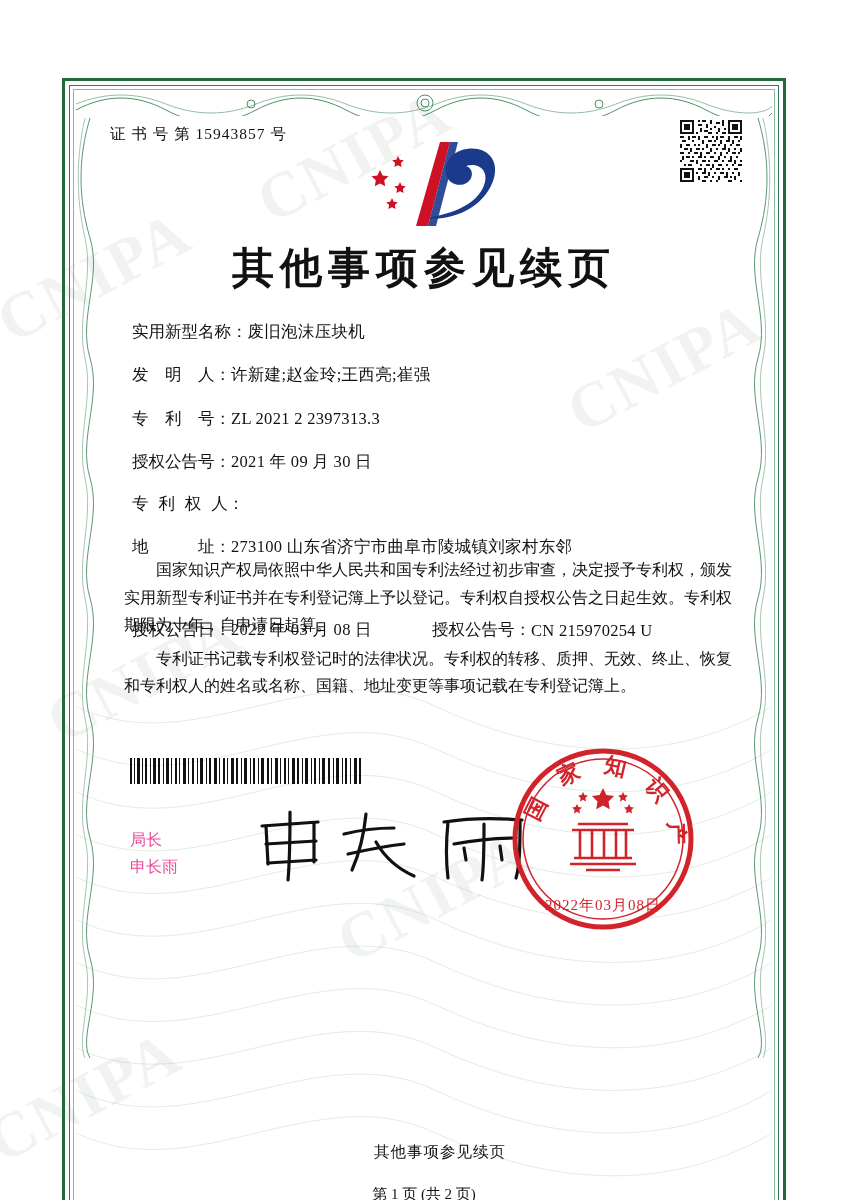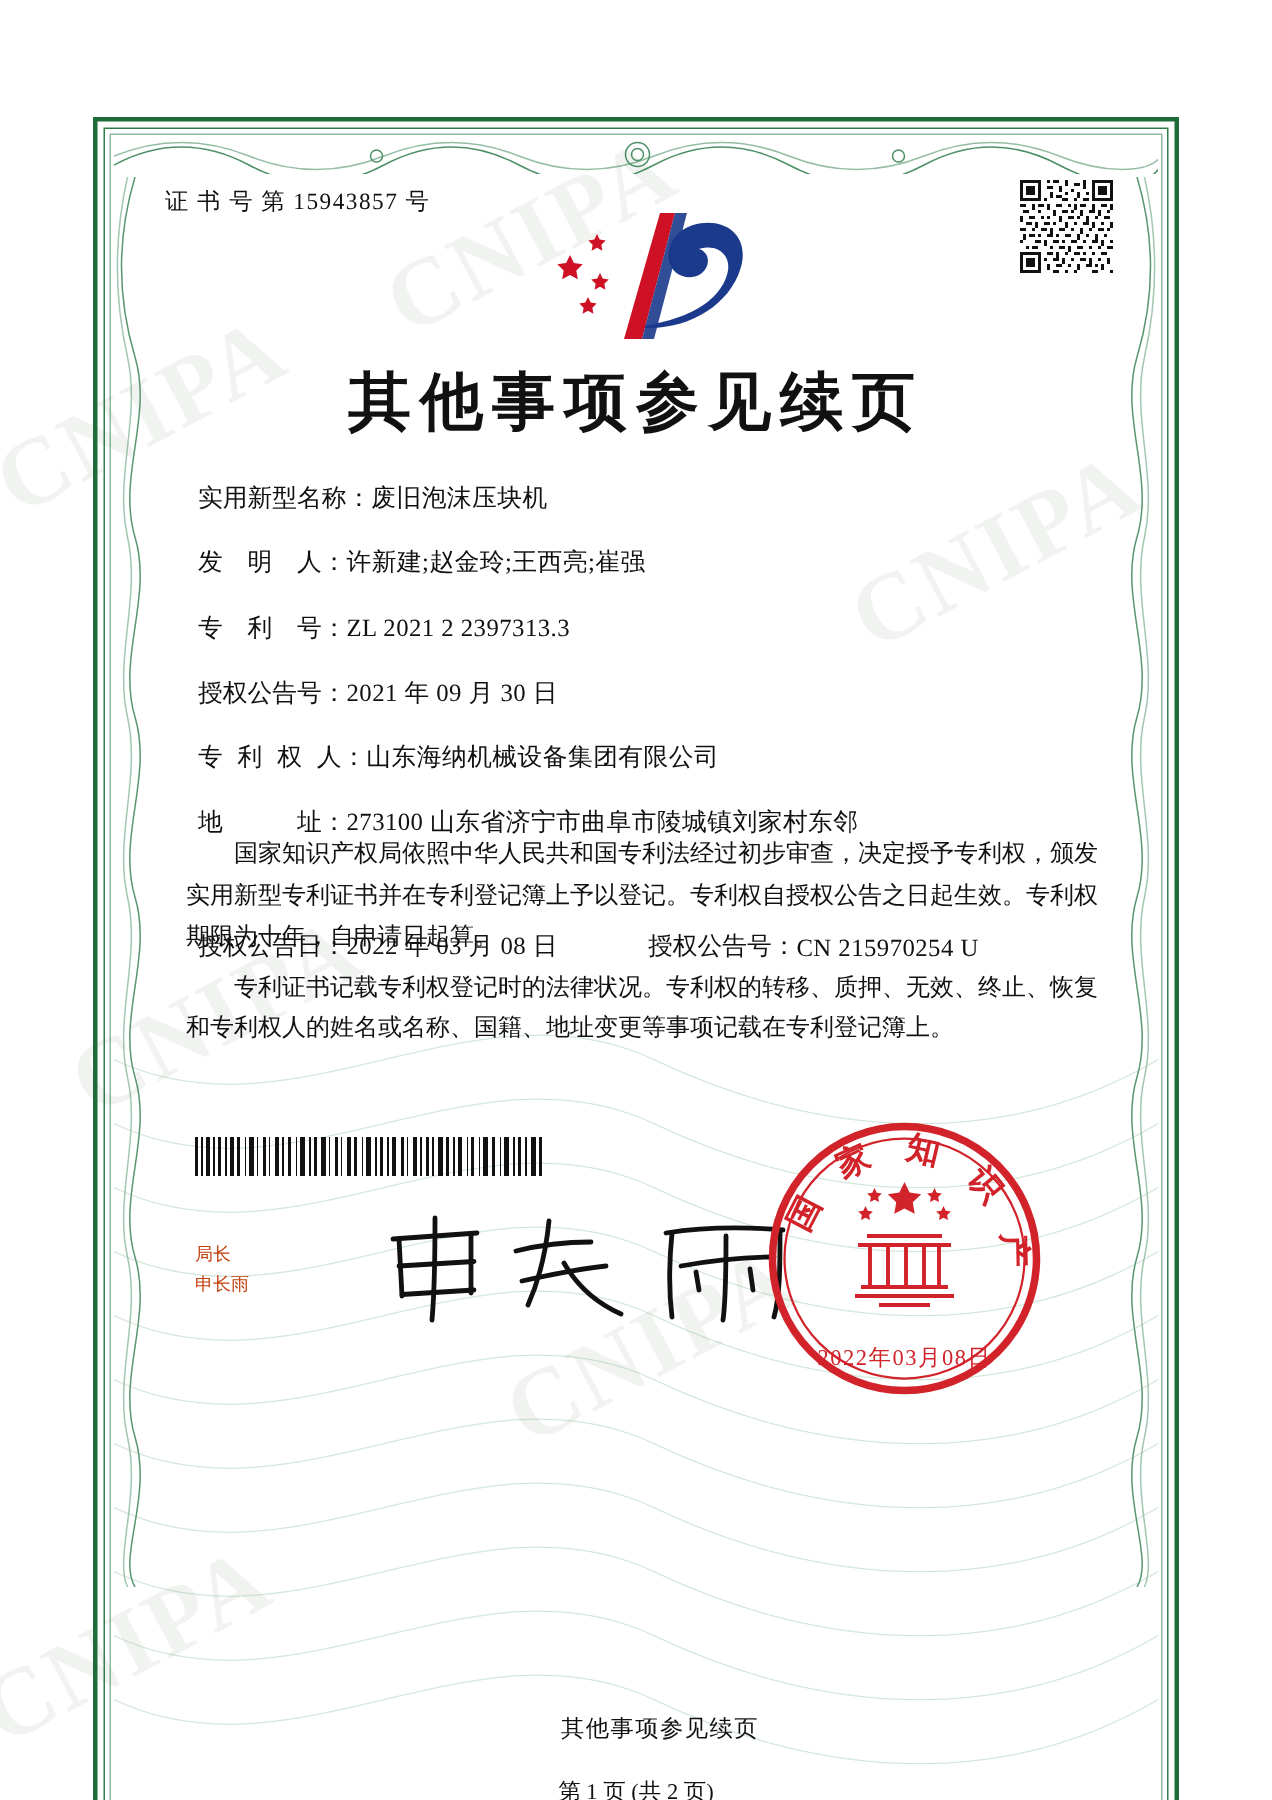--- a/index.html
+++ b/index.html
@@ -188,23 +188,23 @@
     left: 42px;
     top: 648px;
     width: 232px;
     height: 26px;
   }
 
   .signature-block {
     position: absolute;
     left: 42px;
     top: 716px;
-    font-size: 12px;
+    font-size: 16px;
     line-height: 1.7;
-    color: #c2410c;
+    color: #ec4899;
   }
   .handwriting {
     position: absolute;
     left: 160px;
     top: 698px;
     width: 300px;
     height: 76px;
   }
 
   
@@ -507,21 +507,20 @@
       <div class="field-row">
         <span class="field-label">专　利　号：</span>
         <span class="field-value">ZL 2021 2 2397313.3</span>
       </div>
       <div class="field-row">
         <span class="field-label">授权公告号：</span>
         <span class="field-value">2021 年 09 月 30 日</span>
       </div>
       <div class="field-row">
         <span class="field-label">专 利 权 人：</span>
-        <span class="field-value">山东海纳机械设备集团有限公司</span>
       </div>
       <div class="field-row">
         <span class="field-label">地　　　址：</span>
         <span class="field-value">273100  山东省济宁市曲阜市陵城镇刘家村东邻</span>
       </div>
       <div class="field-row split">
         <span class="field-label">授权公告日：</span>
         <span class="field-value">2022 年 03 月 08 日</span>
         <span class="right-group">
           <span class="field-label">授权公告号：</span>

